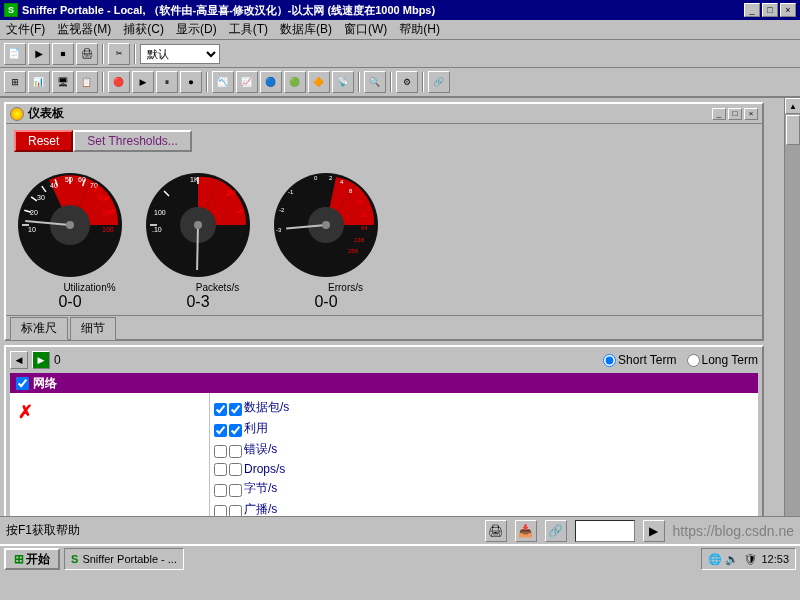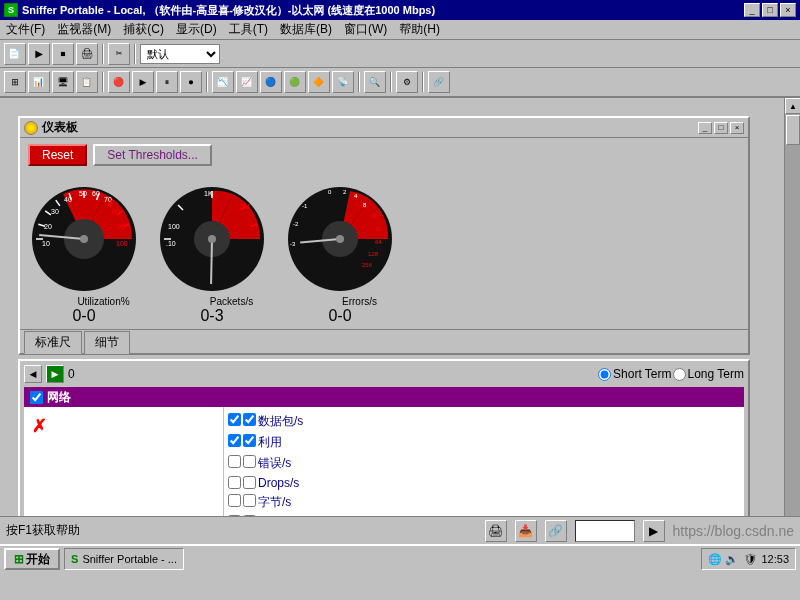--- a/index.html
+++ b/index.html
@@ -233,21 +233,21 @@
     }
     .nav-btn.active {
       background: #008000;
       color: white;
     }
     .chart-counter {
       font-size: 12px;
       min-width: 20px;
     }
     .radio-group {
-      display: flex; align-items: flex-end; gap: 1px;
+      display: flex; align-items: flex-end; gap: 10px;
     }
     .radio-item {
       display: flex; align-items: center; gap: 2px; font-size: 12px;
     }
 
     
     .network-header {
       background: #800080;
       color: white;
       padding: 2px 6px;
@@ -265,21 +265,21 @@
       width: 200px;
       border-right: 1px solid #c0c0c0;
       padding: 4px;
     }
     .network-right {
       flex: 1;
       padding: 4px;
     }
     .metric-item {
       display: flex;
-      align-items: flex-start;
+      align-items: flex-end;
       gap: 2px;
       padding: 2px 0;
       font-size: 12px;
     }
     .metric-item input[type="checkbox"] {
       margin: 0;
     }
     .metric-label {
       font-size: 12px;
       color: #000080;
@@ -457,37 +457,37 @@
     <div class="tb-separator"></div>
     <div class="tb-btn" style="font-size:9px">🔍</div>
     <div class="tb-separator"></div>
     <div class="tb-btn" style="font-size:9px">⚙</div>
     <div class="tb-separator"></div>
     <div class="tb-btn" style="font-size:9px">🔗</div>
   </div>
 
   <div style="display:flex; height: calc(600px - 20px - 20px - 28px - 30px - 28px); background:#c0c0c0;">
 
-    <div style="flex:1; overflow:auto; padding:14px;">
+    <div style="flex:1; overflow:auto; padding:0;">
 
       <div class="dashboard-panel" style="margin:4px; margin-right:20px;">
 
         <div class="dashboard-title-bar">
           <div class="dashboard-title">
             <div class="gauge-icon"></div>
             <span>仪表板</span>
           </div>
           <div class="dashboard-controls">
             <div class="dash-ctrl-btn">_</div>
             <div class="dash-ctrl-btn">□</div>
             <div class="dash-ctrl-btn">×</div>
           </div>
         </div>
 
-        <div style="display:flex; gap:6px; padding:6px 8px 4px 8px; align-items:center;">
+        <div style="display:flex; padding:6px 8px 4px 8px; align-items:center;">
           <button class="btn-red">Reset</button>
           <button class="btn-gray">Set Thresholds...</button>
         </div>
 
         <div class="gauge-area">
 
           <div class="gauge-wrapper">
             <svg class="gauge" viewBox="0 0 120 120">
 
               <circle cx="60" cy="65" r="52" fill="#111"></circle>

